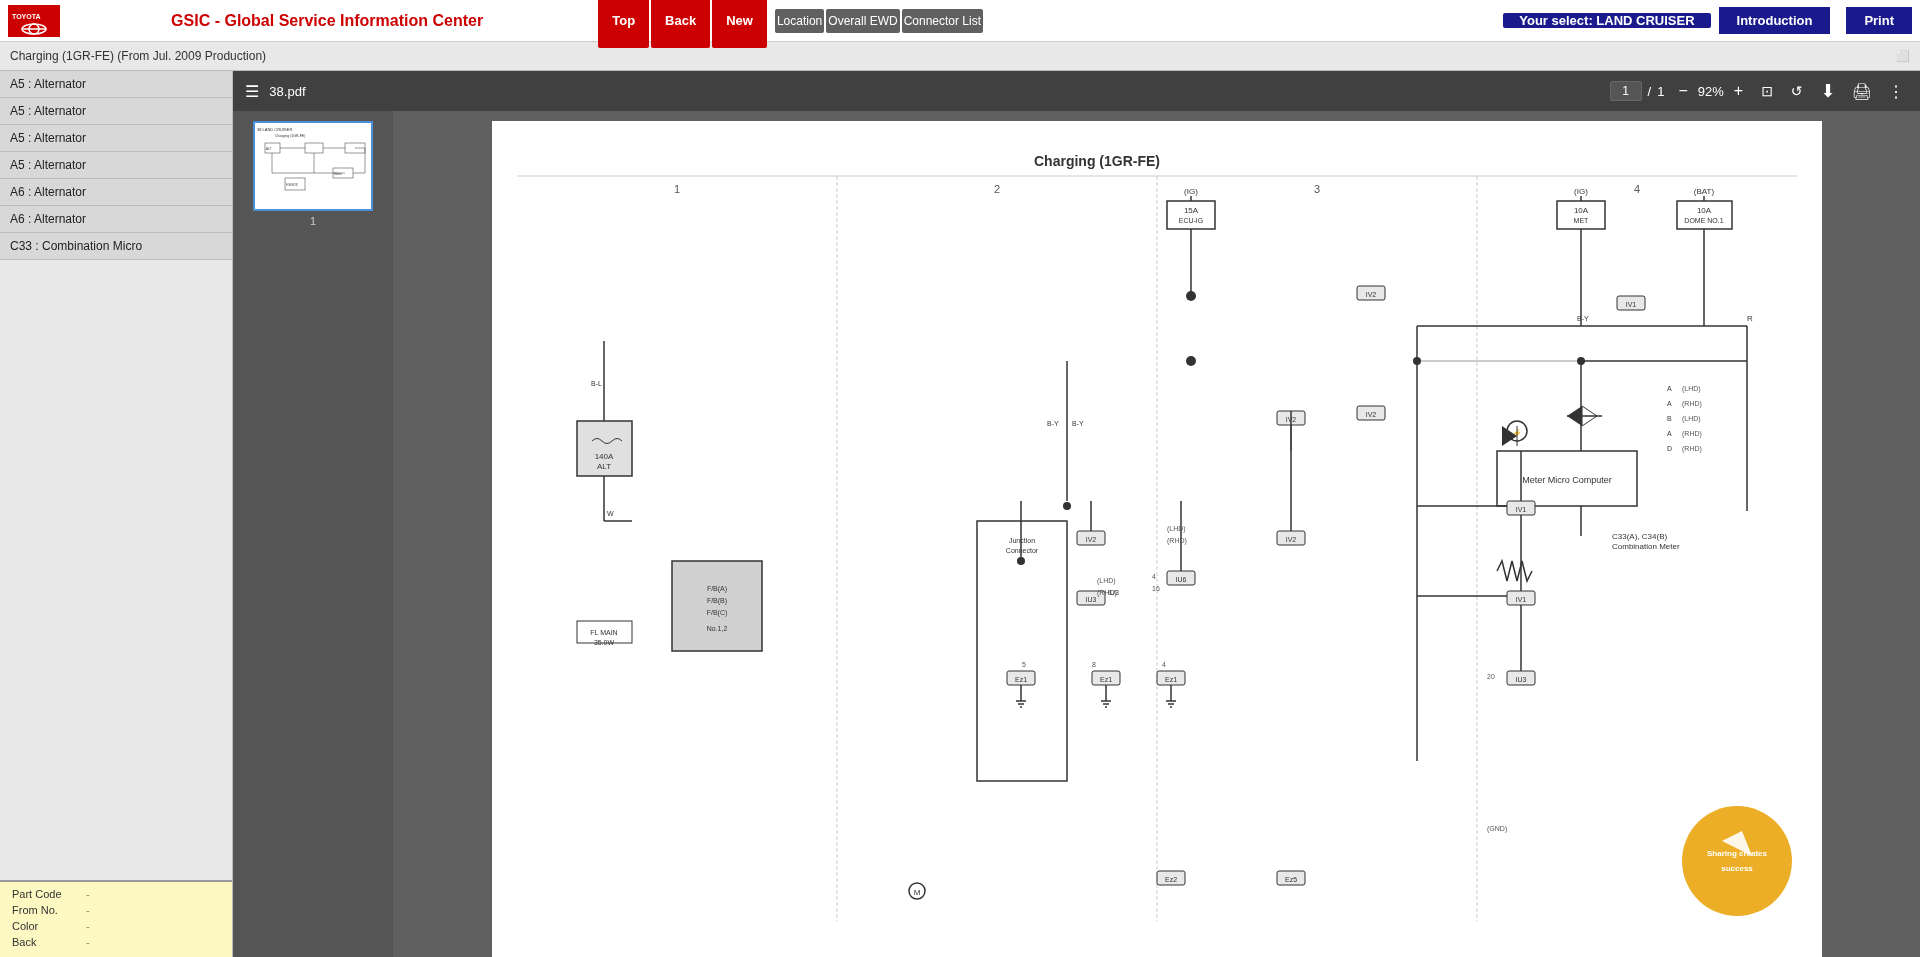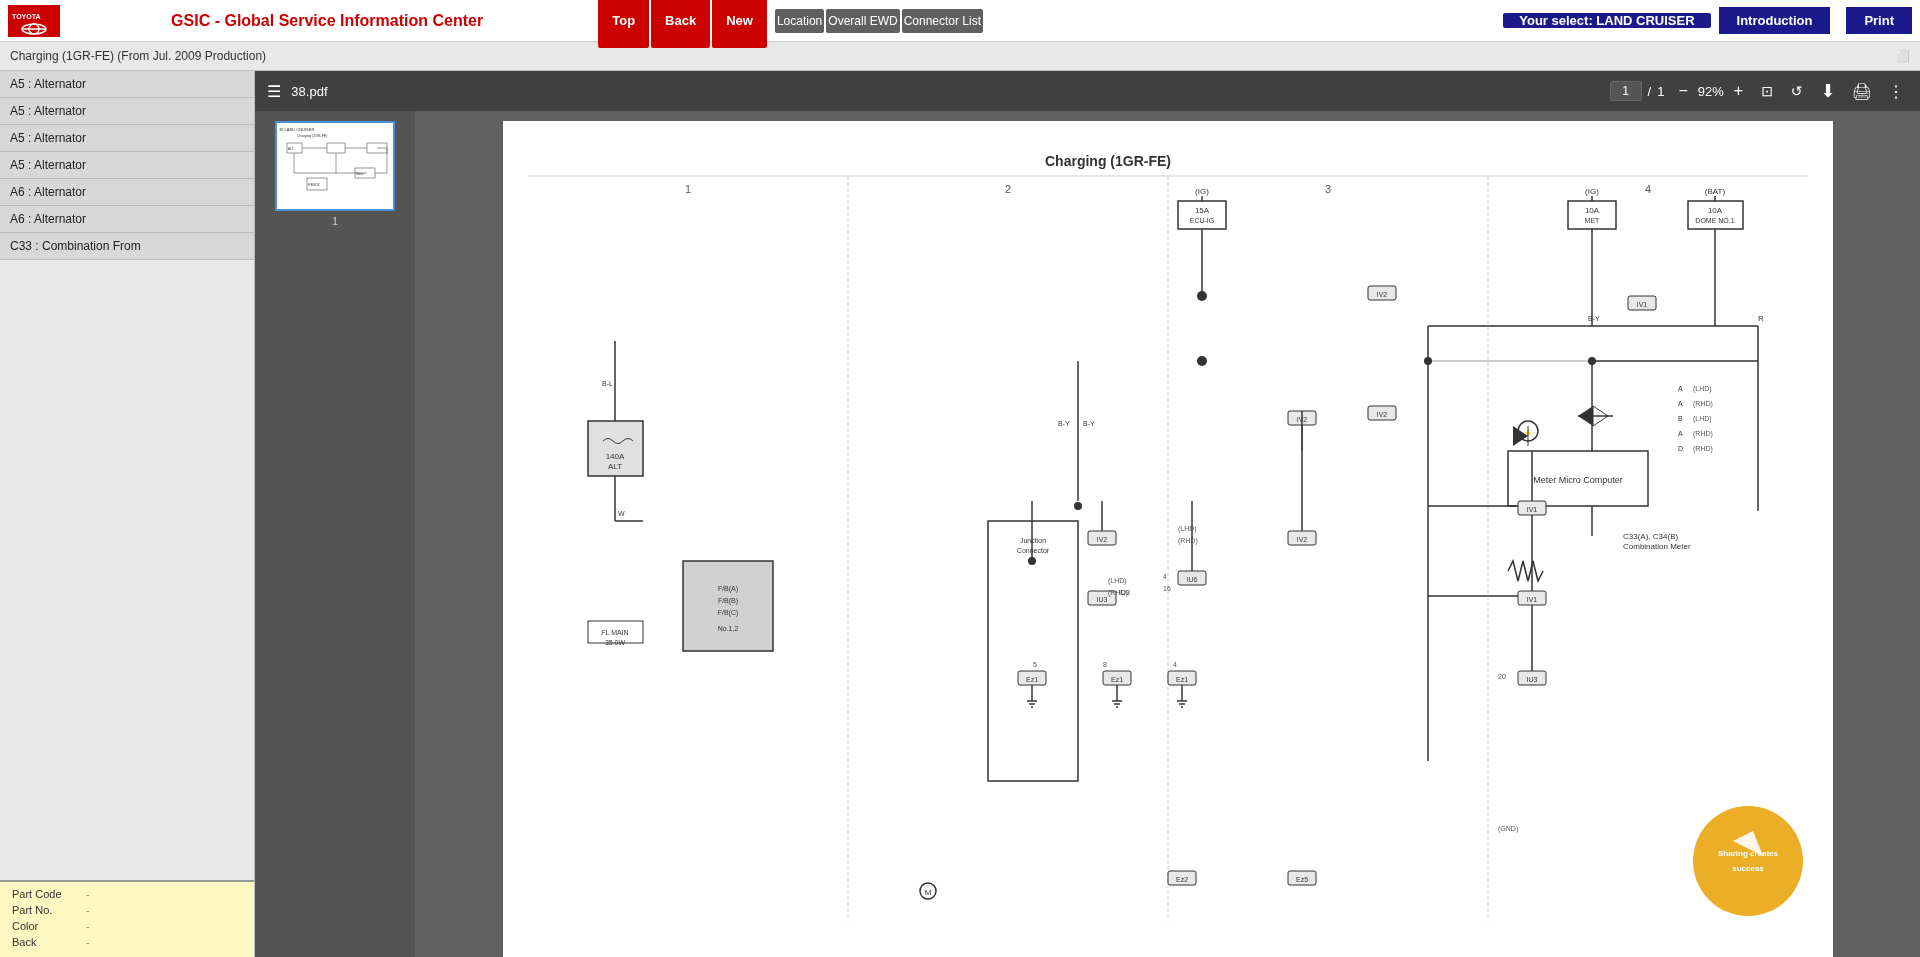--- a/index.html
+++ b/index.html
@@ -97,21 +97,21 @@
     }
 
     
     #main-layout {
       display: flex;
       height: calc(957px - 42px - 28px);
     }
 
     
     #left-sidebar {
-      width: 255px;
+      width: 233px;
       background: #e8e8e8;
       border-right: 1px solid #bbb;
       display: flex;
       flex-direction: column;
       overflow: hidden;
     }
     #connector-list {
       flex: 1;
       overflow-y: auto;
       overflow-x: hidden;
@@ -330,29 +330,29 @@
 
   <div id="left-sidebar">
     <div id="connector-list">
 
     <div class="connector-item">A5 : Alternator</div>
         <div class="connector-item">A5 : Alternator</div>
         <div class="connector-item">A5 : Alternator</div>
         <div class="connector-item">A5 : Alternator</div>
         <div class="connector-item">A6 : Alternator</div>
         <div class="connector-item">A6 : Alternator</div>
-        <div class="connector-item">C33 : Combination From</div>
+        <div class="connector-item">C33 : Combination Micro</div>
       </div>
     <div id="part-info">
       <div class="part-row">
         <span class="part-label">Part Code</span>
         <span class="part-dash">-</span>
       </div>
       <div class="part-row">
-        <span class="part-label">Part No.</span>
+        <span class="part-label">From No.</span>
         <span class="part-dash">-</span>
       </div>
       <div class="part-row">
         <span class="part-label">Color</span>
         <span class="part-dash">-</span>
       </div>
       <div class="part-row">
         <span class="part-label">Back</span>
         <span class="part-dash">-</span>
       </div>

